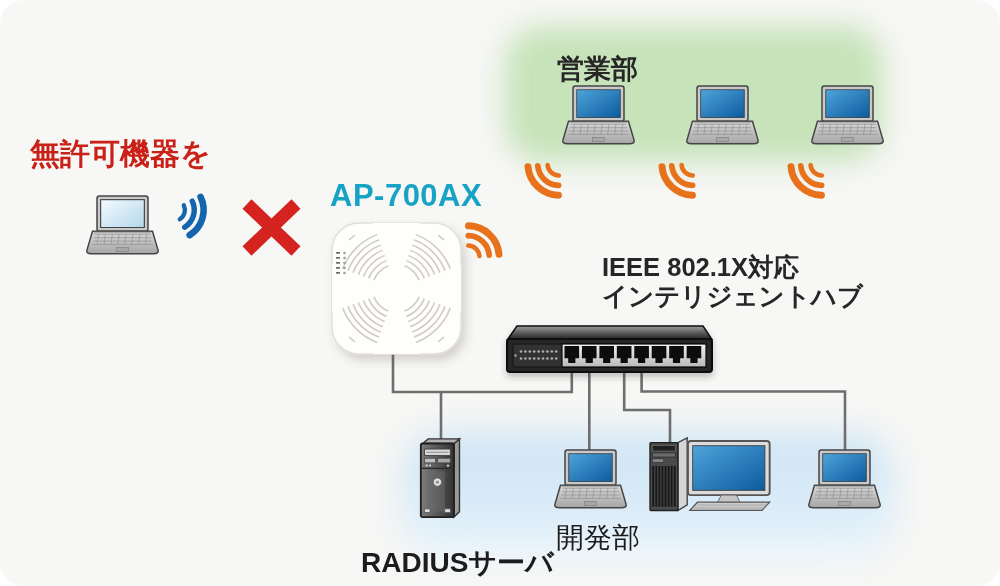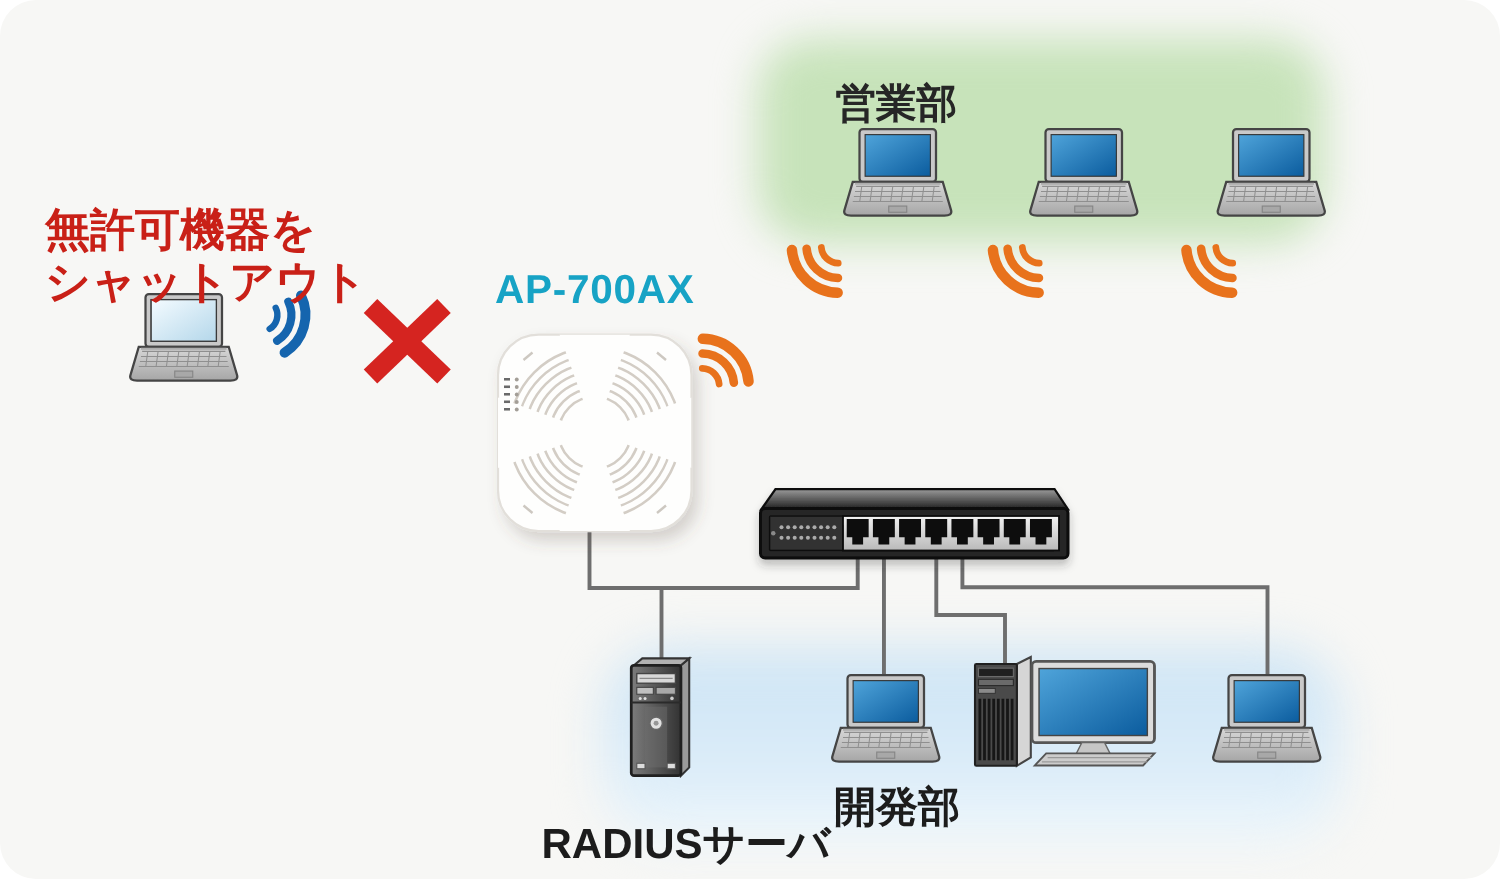--- a/index.html
+++ b/index.html
@@ -9,26 +9,26 @@
   .blob{position:absolute;filter:blur(14px);}
   .blob-green{left:505px;top:26px;width:378px;height:136px;border-radius:36px;
               background:var(--sales-green,#c7e3ba);}
   .blob-blue{left:402px;top:432px;width:492px;height:130px;border-radius:44px;
              background:linear-gradient(180deg,var(--dev-blue,#cde4f4) 0%,#d9ebf8 55%,#edf6fb 100%);
              filter:blur(16px);}
   .diagram-svg{position:absolute;left:0;top:0;}
   .label{position:absolute;white-space:nowrap;color:var(--text-dark,#262626);}
   .note-blocked{left:30px;top:96px;font-size:30px;font-weight:bold;line-height:35px;
                 color:var(--alert-red,#c92017);margin-top:40px;}
-  .ap-label{left:330px;top:178px;font-size:27px;font-weight:bold;letter-spacing:.5px;
+  .ap-label{left:330px;top:178px;font-size:31px;font-weight:bold;letter-spacing:.5px;
             color:var(--ap-teal,#17a3c5);}
   .sales-label{left:557px;top:51px;font-size:27px;font-weight:600;}
   .hub-caption{left:602px;top:253px;font-size:25.5px;line-height:29px;font-weight:600;}
   .radius-label{left:361px;top:544px;font-size:28px;font-weight:600;color:#1c1c1c;}
-  .dev-label{left:556px;top:519px;font-size:28px;font-weight:700;color:#1c1c1c;}
+  .dev-label{left:556px;top:519px;font-size:28px;font-weight:400;color:#1c1c1c;}
   .wifi-blue{color:var(--wifi-blue,#1565ae);}
   .wifi-orange{color:var(--wifi-orange,#e8721c);}
   .xmark{stroke:var(--block-red,#d52420);}
   .cable{stroke:var(--cable-gray,#6e6e6e);stroke-width:2.6;fill:none;}
 </style>
 </head>
 <body>
 
 <div class="stage">
 
@@ -233,24 +233,27 @@
 
     <use href="#sym-server" transform="translate(419,438) scale(0.92)"></use>
     <use href="#sym-laptop" transform="translate(553,450) scale(0.75)"></use>
     <use href="#sym-dtower" transform="translate(650,438) scale(0.93)"></use>
     <use href="#sym-monitor" transform="translate(687,440) scale(0.95)"></use>
     <use href="#sym-laptop" transform="translate(807,450) scale(0.75)"></use>
   </svg>
 
   <div class="label note-blocked">
     <div>無許可機器を</div>
-    <div>シャットアウト</div>
   </div>
 
   <div class="label ap-label">AP-700AX</div>
 
   <div class="label sales-label">営業部</div>
 
+  <div class="label hub-caption">
+    <div>IEEE 802.1X対応</div>
+    <div>インテリジェントハブ</div>
+  </div>
 
   <div class="label radius-label">RADIUSサーバ</div>
 
   <div class="label dev-label">開発部</div>
 </div>
 
 </body></html>

